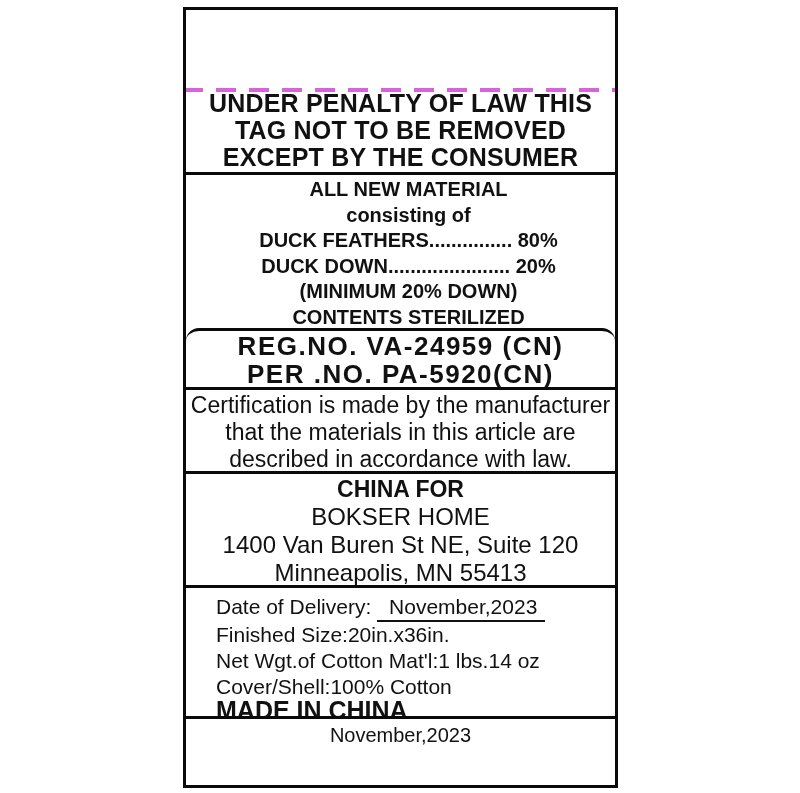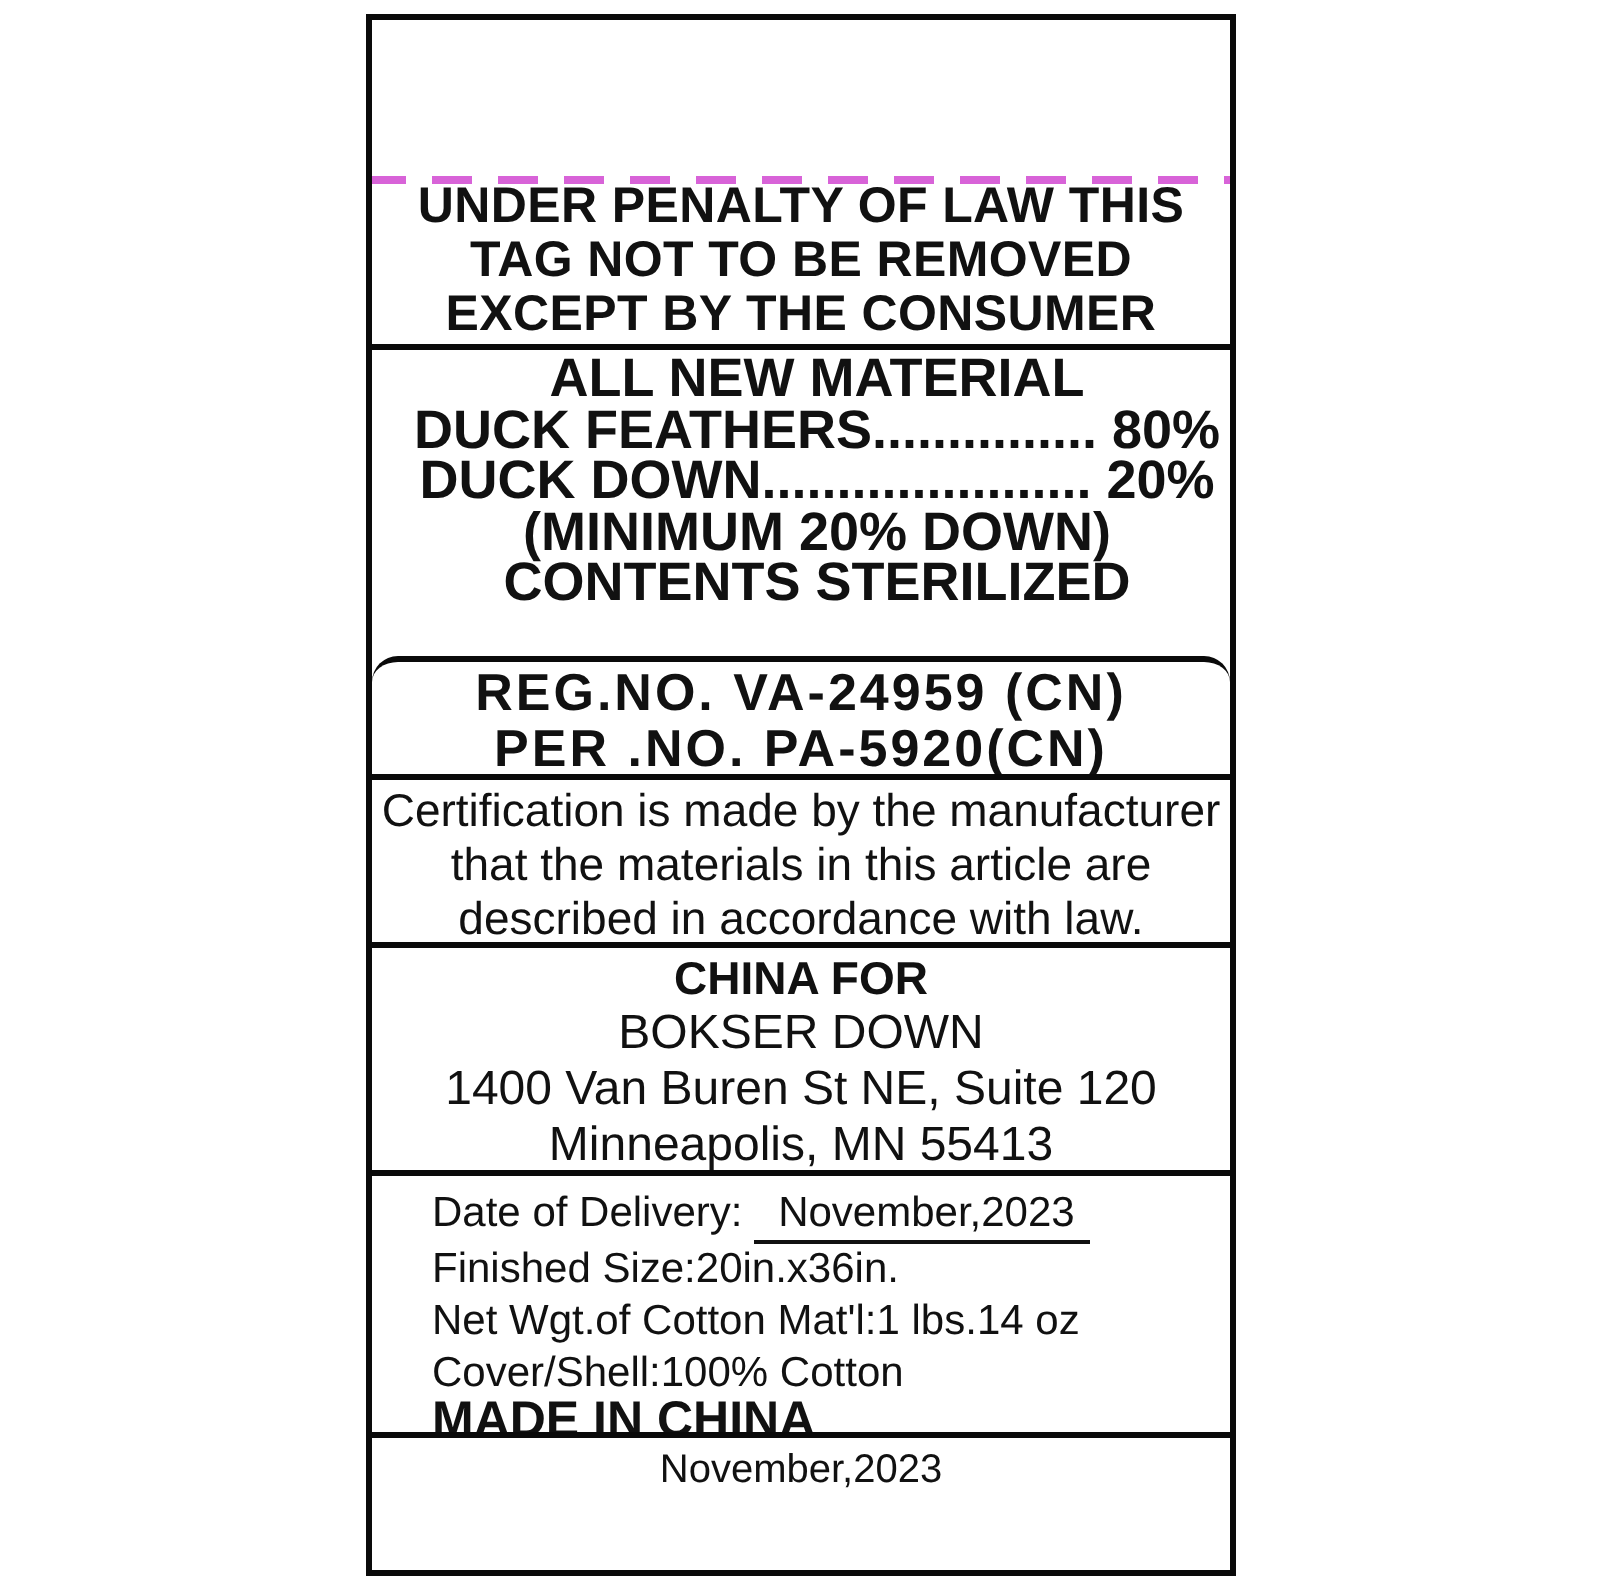--- a/index.html
+++ b/index.html
@@ -42,21 +42,21 @@
     font-size: 25px;
     line-height: 27px;
     letter-spacing: 0.2px;
   }
 
   
   .sec-material {
     height: 156px;
     text-align: center;
     font-weight: bold;
-    font-size: 27px;
+    font-size: 20px;
     line-height: 25.5px;
     padding-top: 2px;
     padding-left: 16px;
   }
 
   
   .sec-registration {
     height: 59px;
     text-align: center;
     font-weight: bold;
@@ -124,40 +124,41 @@
     <div class="tear-line" style="--tear: #d863d8;"></div>
     <div class="penalty-text">
       <div>UNDER PENALTY OF LAW THIS</div>
       <div>TAG NOT TO BE REMOVED</div>
       <div>EXCEPT BY THE CONSUMER</div>
     </div>
   </div>
 
   <div class="section sec-material">
     <div>ALL NEW MATERIAL</div>
+    <div>consisting of</div>
     <div>DUCK FEATHERS............... 80%</div>
     <div>DUCK DOWN...................... 20%</div>
     <div>(MINIMUM 20% DOWN)</div>
     <div>CONTENTS STERILIZED</div>
   </div>
 
   <div class="section sec-registration">
     <div>REG.NO. VA-24959 (CN)</div>
     <div>PER .NO. PA-5920(CN)</div>
   </div>
 
   <div class="section sec-certification">
     <div>Certification is made by the manufacturer</div>
     <div>that the materials in this article are</div>
     <div>described in accordance with law.</div>
   </div>
 
   <div class="section sec-made-for">
     <div class="made-for-title">CHINA FOR</div>
-    <div>BOKSER DOWN</div>
+    <div>BOKSER HOME</div>
     <div>1400 Van Buren St NE, Suite 120</div>
     <div>Minneapolis, MN 55413</div>
   </div>
 
   <div class="section sec-details">
     <div>
       <span>Date of Delivery:</span>
       <span class="delivery-date-underline">November,2023</span>
     </div>
     <div>Finished Size:20in.x36in.</div>

